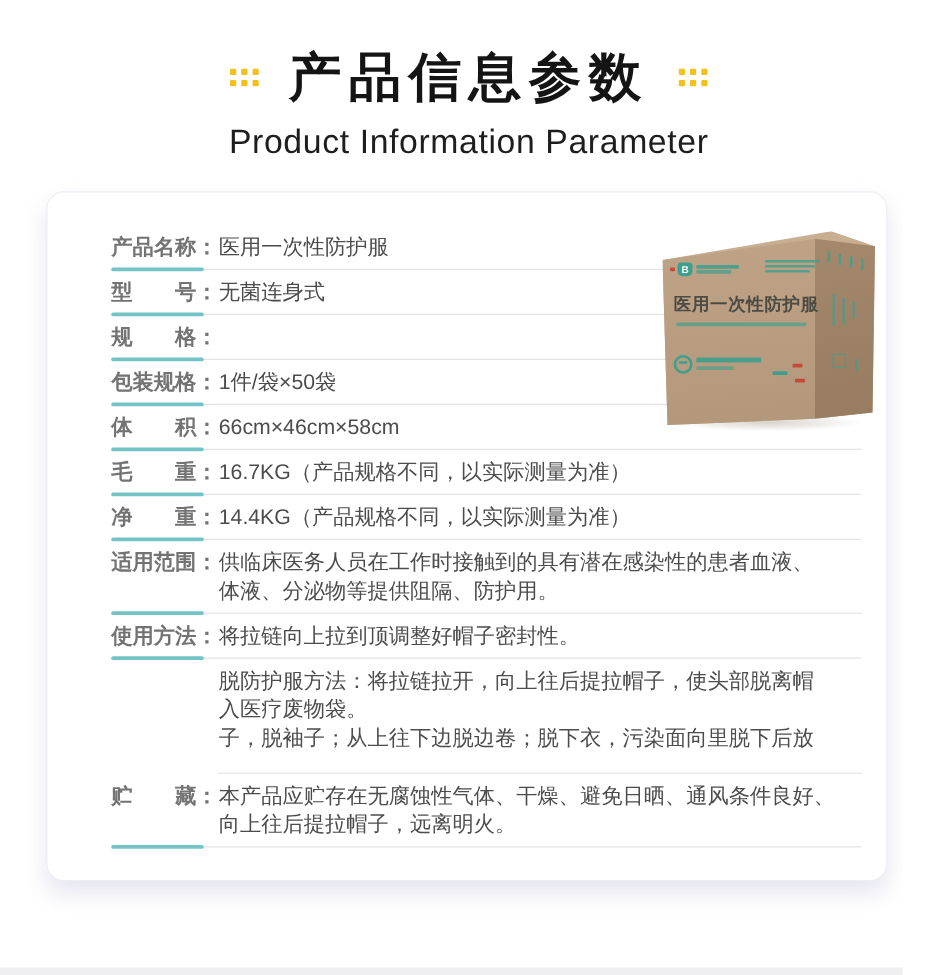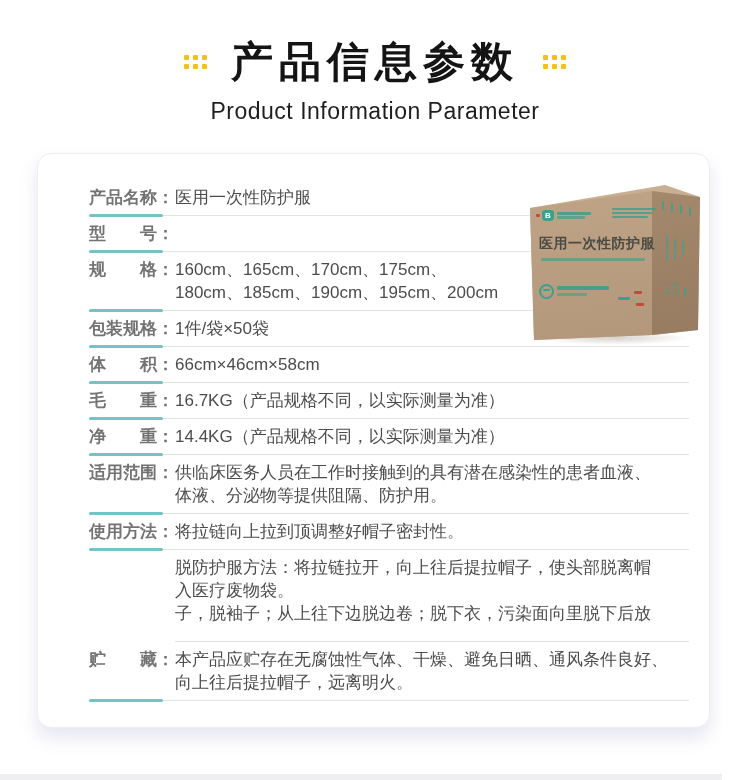--- a/index.html
+++ b/index.html
@@ -5,21 +5,21 @@
   html,body{margin:0;padding:0;background:#ffffff;}
   .page{position:relative;width:722px;height:780px;overflow:hidden;background:#ffffff;
         font-family:"Liberation Sans","DejaVu Sans",sans-serif;}
 
   
   .header{position:absolute;left:0;top:0;width:750px;text-align:center;}
   .title-row{display:flex;align-items:center;justify-content:center;gap:24px;margin-top:36px;}
   .page-title{font-size:42px;line-height:52px;font-weight:900;color:#141414;letter-spacing:6px;margin:0;}
   .dots{display:grid;grid-template-columns:repeat(3,5px);grid-auto-rows:5px;gap:4px;}
   .dots i{display:block;background:#F3C11C;border-radius:1px;}
-  .subtitle{margin-top:10px;font-size:23px;color:#1e1e1e;font-weight:500;letter-spacing:.5px;text-align:center;}
+  .subtitle{margin-top:10px;font-size:27px;color:#1e1e1e;font-weight:500;letter-spacing:.5px;text-align:center;}
 
   
   .card{position:absolute;left:37px;top:153px;width:673px;box-sizing:border-box;
         background:#ffffff;border:1px solid #ededf4;border-radius:14px;
         box-shadow:0 10px 18px rgba(165,165,200,.28);
         padding:26px 20px 26px 51px;}
   .row{position:relative;display:flex;align-items:flex-start;padding:6px 0;
        border-bottom:1px solid #E3E3E6;}
   .row.accent::after{content:"";position:absolute;left:0;bottom:-2px;width:74px;height:3px;
        background:#74C3C6;border-radius:2px;}
@@ -81,27 +81,26 @@
   <section class="card">
     <div id="rows">
         <div class="row accent">
           <span class="label">产品名称：</span>
           <div class="value">
             <div class="line">医用一次性防护服</div>
           </div>
         </div>
         <div class="row accent">
           <span class="label">型　　号：</span>
+          <div class="value">
+            <div class="line">无菌连身式</div>
+          </div>
         </div>
         <div class="row accent">
           <span class="label">规　　格：</span>
-          <div class="value">
-            <div class="line">160cm、165cm、170cm、175cm、</div>
-            <div class="line">180cm、185cm、190cm、195cm、200cm</div>
-          </div>
         </div>
         <div class="row accent">
           <span class="label">包装规格：</span>
           <div class="value">
             <div class="line">1件/袋×50袋</div>
           </div>
         </div>
         <div class="row accent">
           <span class="label">体　　积：</span>
           <div class="value">

